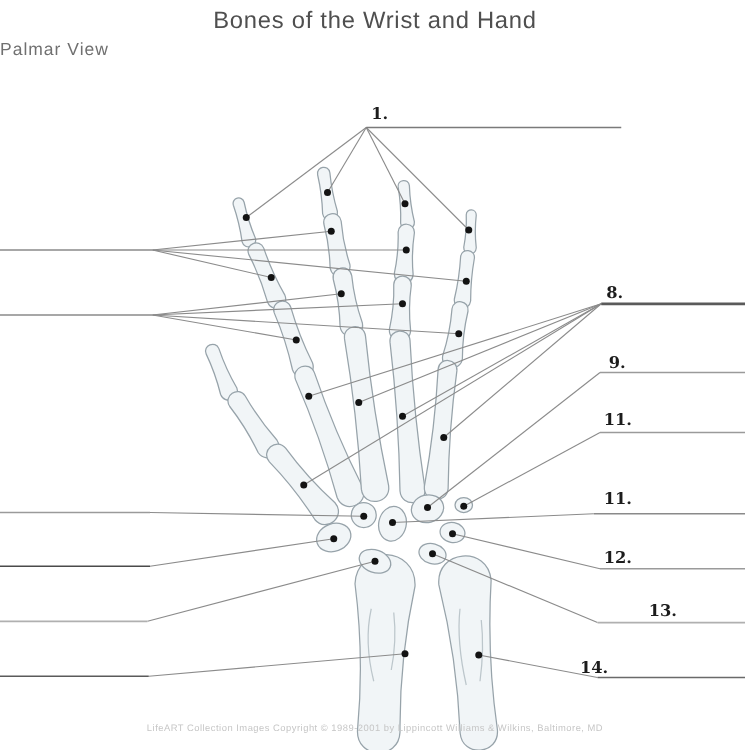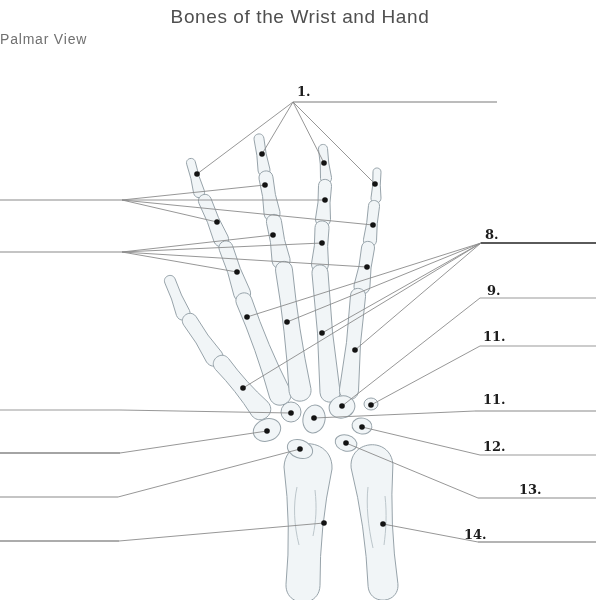--- a/index.html
+++ b/index.html
@@ -137,13 +137,14 @@
   <div id="labels-layer">
       <div class="num-label" style="left: 297px; top: 85px;">1.</div>
       <div class="num-label" style="left: 485px; top: 228px;">8.</div>
       <div class="num-label" style="left: 487px; top: 284px;">9.</div>
       <div class="num-label" style="left: 483px; top: 330px;">11.</div>
       <div class="num-label" style="left: 483px; top: 393px;">11.</div>
       <div class="num-label" style="left: 483px; top: 440px;">12.</div>
       <div class="num-label" style="left: 483px; top: 483px; margin-left: 36px;">13.</div>
       <div class="num-label" style="left: 464px; top: 528px;">14.</div>
     </div>
+  <div class="copyright">LifeART Collection Images Copyright © 1989-2001 by Lippincott Williams &amp; Wilkins, Baltimore, MD</div>
 </div>
 
 </body></html>

